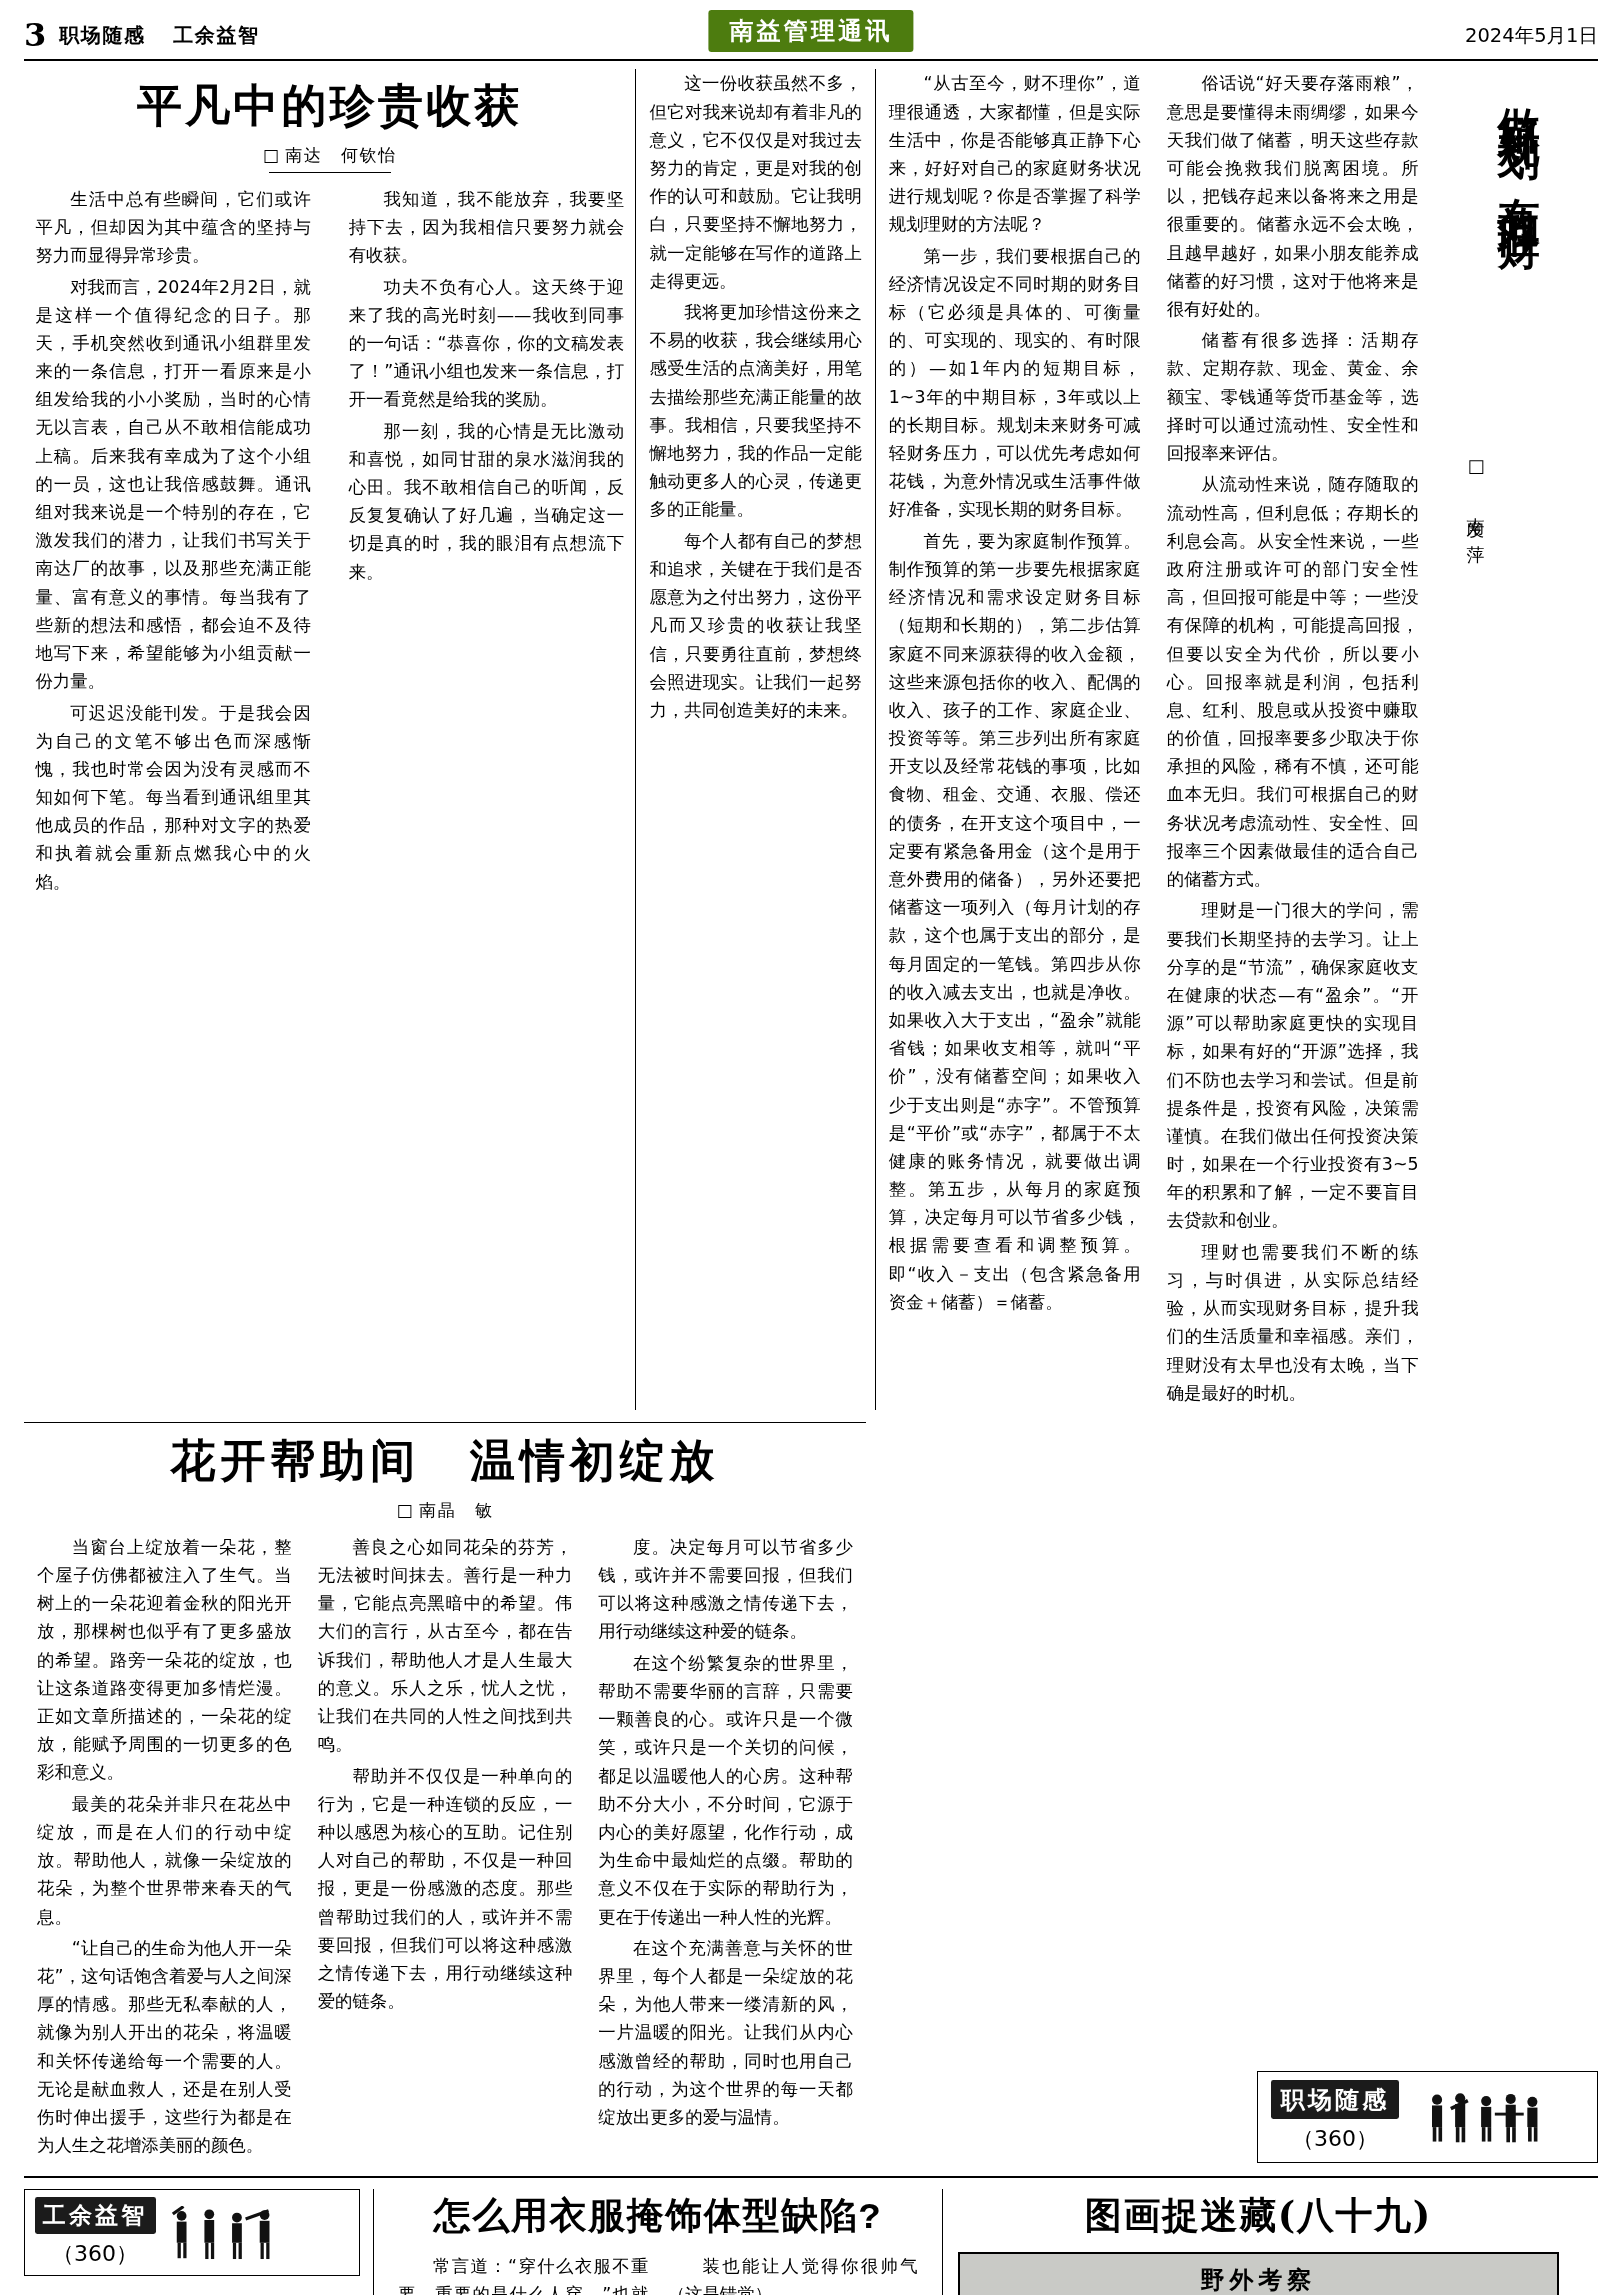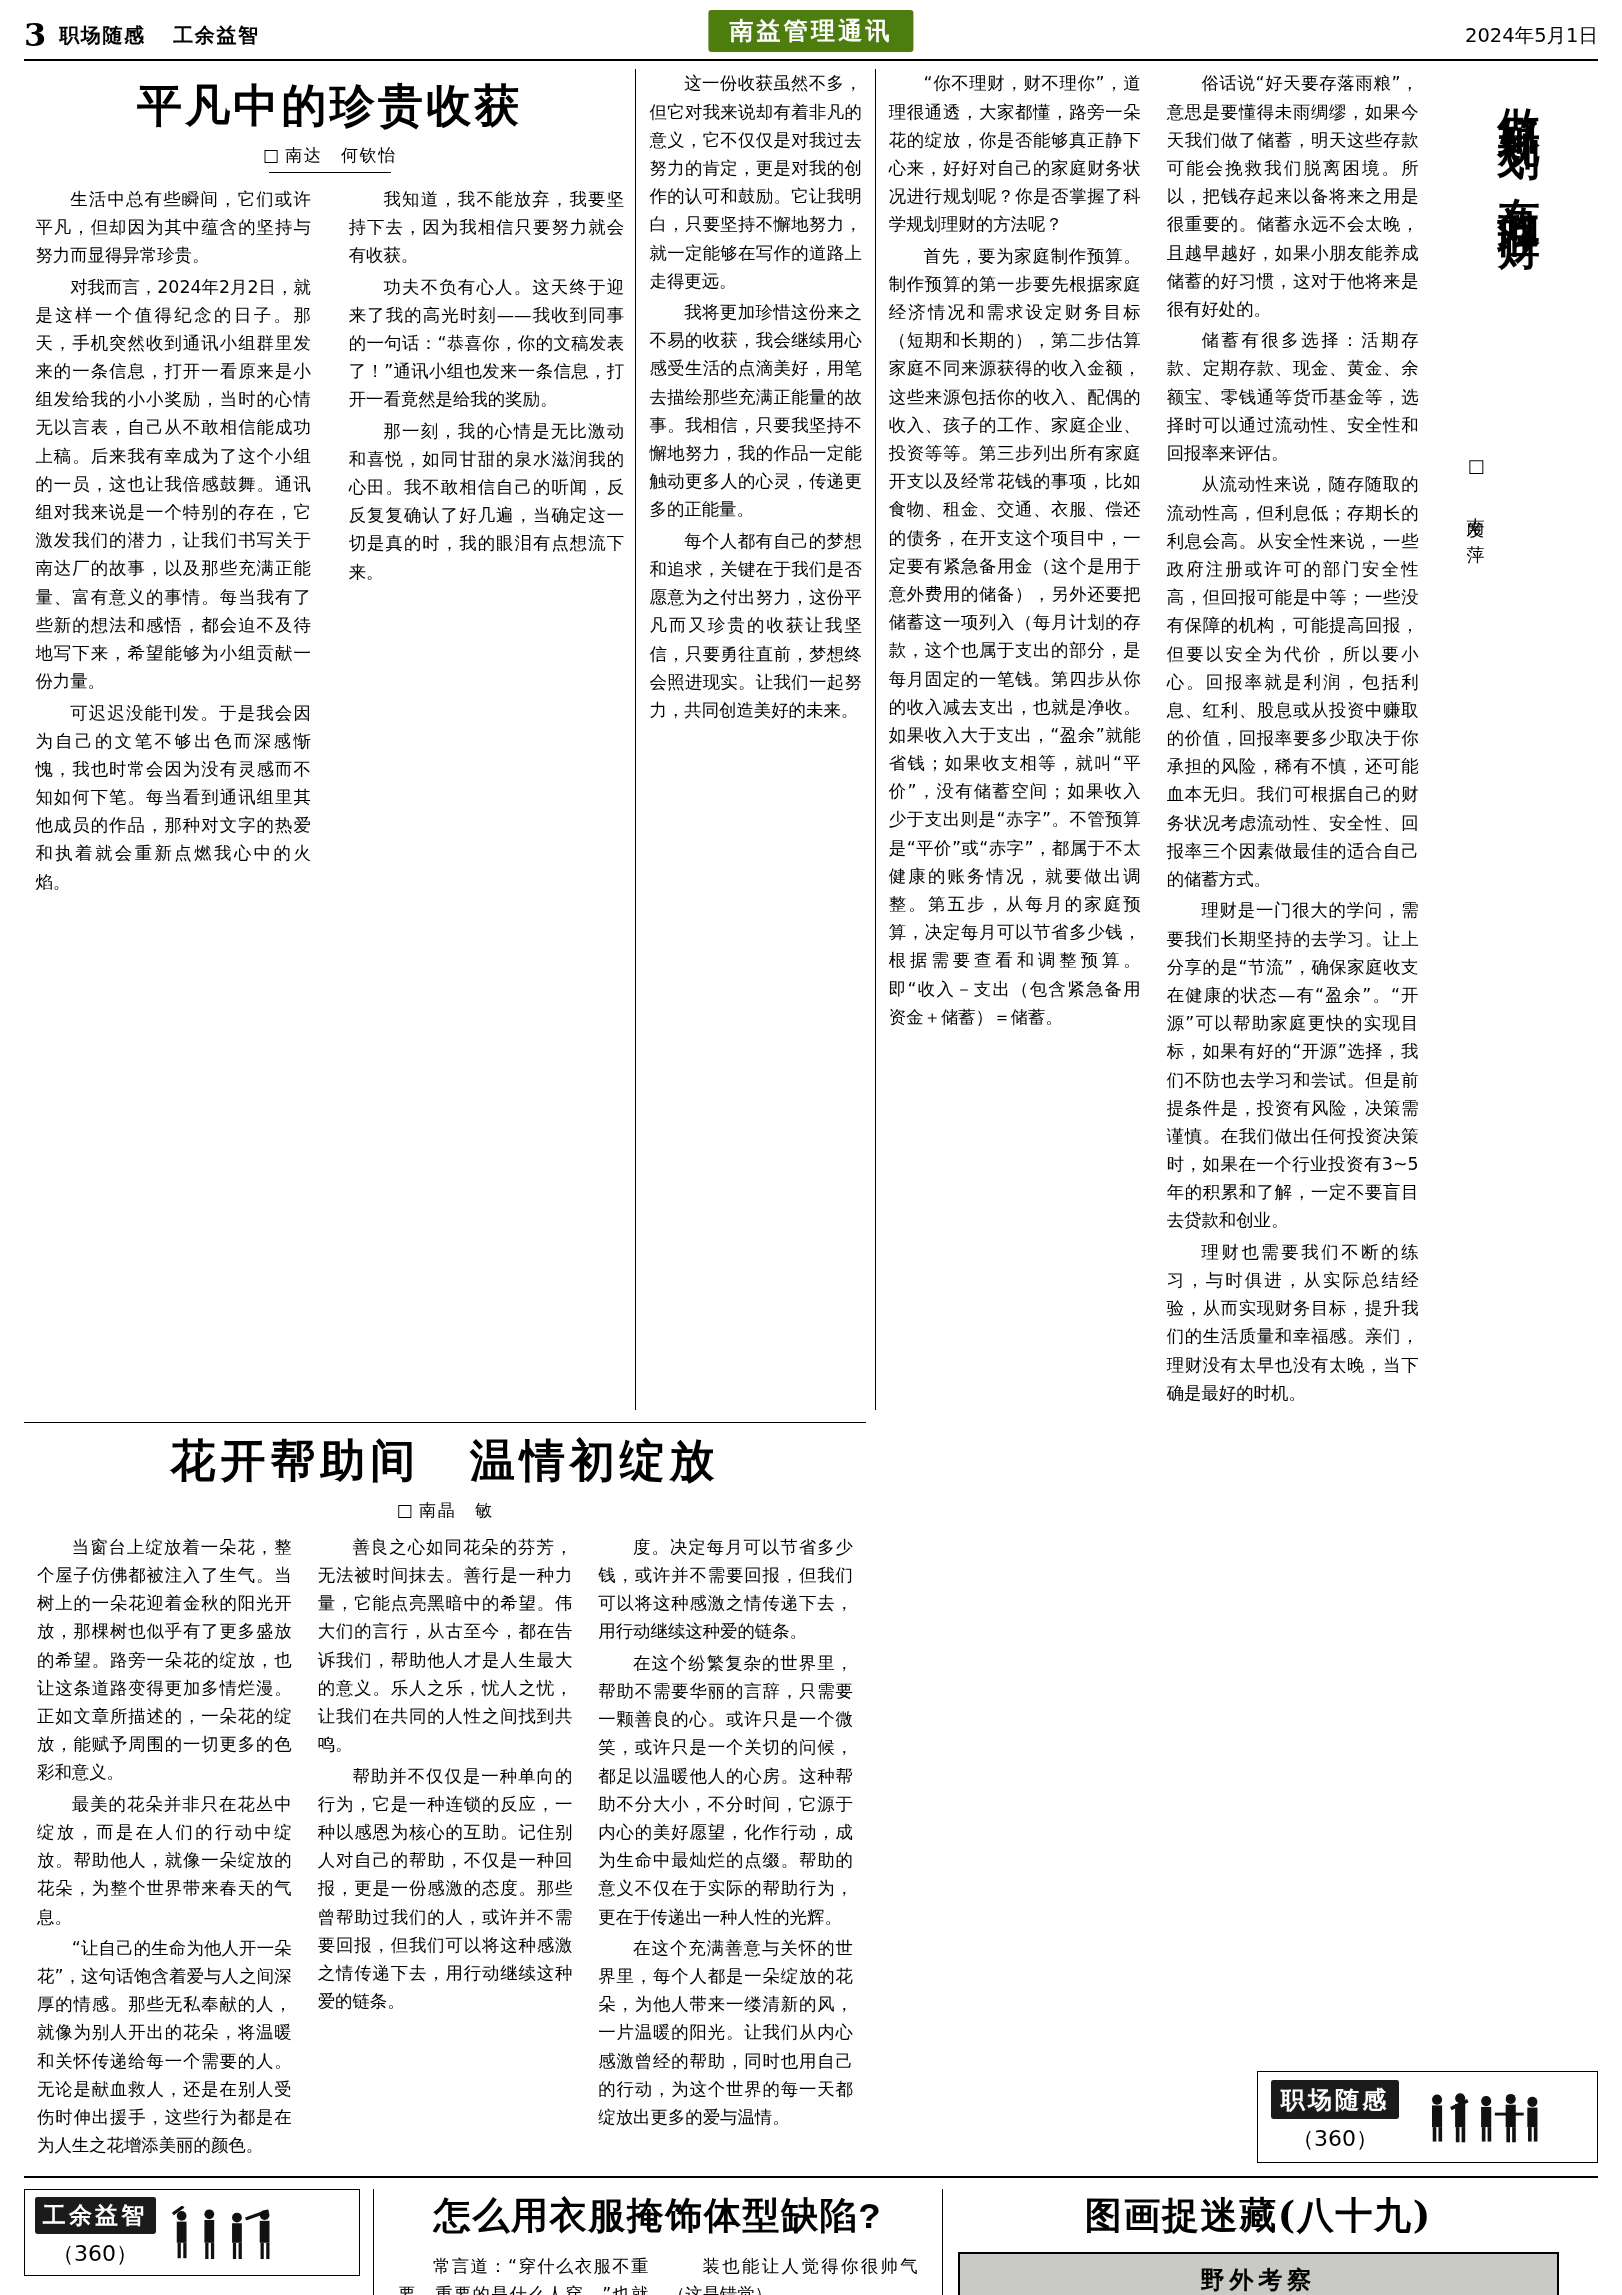--- a/index.html
+++ b/index.html
@@ -259,21 +259,22 @@
         <p class="body">这一份收获虽然不多，但它对我来说却有着非凡的意义，它不仅仅是对我过去努力的肯定，更是对我的创作的认可和鼓励。它让我明白，只要坚持不懈地努力，就一定能够在写作的道路上走得更远。</p>
         <p class="body">我将更加珍惜这份来之不易的收获，我会继续用心感受生活的点滴美好，用笔去描绘那些充满正能量的故事。我相信，只要我坚持不懈地努力，我的作品一定能触动更多人的心灵，传递更多的正能量。</p>
         <p class="body">每个人都有自己的梦想和追求，关键在于我们是否愿意为之付出努力，这份平凡而又珍贵的收获让我坚信，只要勇往直前，梦想终会照进现实。让我们一起努力，共同创造美好的未来。</p>
       </div>
 
       <div class="vdiv"></div>
 
       <div class="story-fin">
         <div class="fin-cols">
           <div class="c">
-            <p class="body">“你不理财，财不理你”，道理很通透，大家都懂，路旁一朵花的绽放，你是否能够真正静下心来，好好对自己的家庭财务状况进行规划呢？你是否掌握了科学规划理财的方法呢？</p>
+            <p class="body">“从古至今，财不理你”，道理很通透，大家都懂，但是实际生活中，你是否能够真正静下心来，好好对自己的家庭财务状况进行规划呢？你是否掌握了科学规划理财的方法呢？</p>
+            <p class="body">第一步，我们要根据自己的经济情况设定不同时期的财务目标（它必须是具体的、可衡量的、可实现的、现实的、有时限的）—如1年内的短期目标，1~3年的中期目标，3年或以上的长期目标。规划未来财务可减轻财务压力，可以优先考虑如何花钱，为意外情况或生活事件做好准备，实现长期的财务目标。</p>
             <p class="body">首先，要为家庭制作预算。制作预算的第一步要先根据家庭经济情况和需求设定财务目标（短期和长期的），第二步估算家庭不同来源获得的收入金额，这些来源包括你的收入、配偶的收入、孩子的工作、家庭企业、投资等等。第三步列出所有家庭开支以及经常花钱的事项，比如食物、租金、交通、衣服、偿还的债务，在开支这个项目中，一定要有紧急备用金（这个是用于意外费用的储备），另外还要把储蓄这一项列入（每月计划的存款，这个也属于支出的部分，是每月固定的一笔钱。第四步从你的收入减去支出，也就是净收。如果收入大于支出，“盈余”就能省钱；如果收支相等，就叫“平价”，没有储蓄空间；如果收入少于支出则是“赤字”。不管预算是“平价”或“赤字”，都属于不太健康的账务情况，就要做出调整。第五步，从每月的家庭预算，决定每月可以节省多少钱，根据需要查看和调整预算。即“收入－支出（包含紧急备用资金＋储蓄）＝储蓄。</p>
           </div>
           <div class="c">
             <p class="body">俗话说“好天要存落雨粮”，意思是要懂得未雨绸缪，如果今天我们做了储蓄，明天这些存款可能会挽救我们脱离困境。所以，把钱存起来以备将来之用是很重要的。储蓄永远不会太晚，且越早越好，如果小朋友能养成储蓄的好习惯，这对于他将来是很有好处的。</p>
             <p class="body">储蓄有很多选择：活期存款、定期存款、现金、黄金、余额宝、零钱通等货币基金等，选择时可以通过流动性、安全性和回报率来评估。</p>
             <p class="body">从流动性来说，随存随取的流动性高，但利息低；存期长的利息会高。从安全性来说，一些政府注册或许可的部门安全性高，但回报可能是中等；一些没有保障的机构，可能提高回报，但要以安全为代价，所以要小心。回报率就是利润，包括利息、红利、股息或从投资中赚取的价值，回报率要多少取决于你承担的风险，稀有不慎，还可能血本无归。我们可根据自己的财务状况考虑流动性、安全性、回报率三个因素做最佳的适合自己的储蓄方式。</p>
             <p class="body">理财是一门很大的学问，需要我们长期坚持的去学习。让上分享的是“节流”，确保家庭收支在健康的状态—有“盈余”。“开源”可以帮助家庭更快的实现目标，如果有好的“开源”选择，我们不防也去学习和尝试。但是前提条件是，投资有风险，决策需谨慎。在我们做出任何投资决策时，如果在一个行业投资有3~5年的积累和了解，一定不要盲目去贷款和创业。</p>
             <p class="body">理财也需要我们不断的练习，与时俱进，从实际总结经验，从而实现财务目标，提升我们的生活质量和幸福感。亲们，理财没有太早也没有太晚，当下确是最好的时机。</p>
           </div>
         </div>

